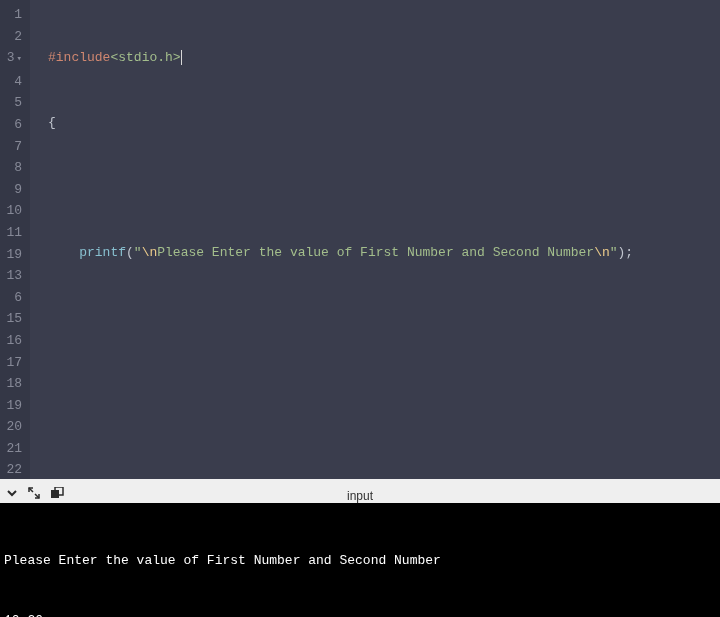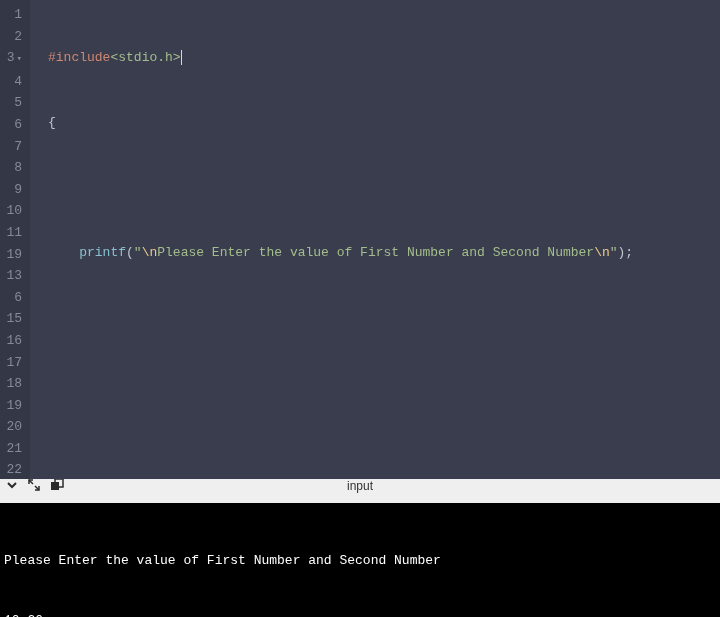--- a/index.html
+++ b/index.html
@@ -45,21 +45,21 @@
 .c-st { color: #a3be8c; }
 .c-fm { color: #ebcb8b; }
 .c-pu { color: #c0c5ce; }
 .cursor {
   border-right: 1px solid #d8d8d8;
 }
 .toolbar {
   background: #efefef;
   height: 24px;
   display: flex;
-  align-items: flex-start;
+  align-items: flex-end;
   padding: 0 6px;
   gap: 10px;
   position: relative;
 }
 .toolbar .icon {
   color: #2b2b2b;
   font-size: 13px;
   cursor: pointer;
 }
 .toolbar .tab-label {

